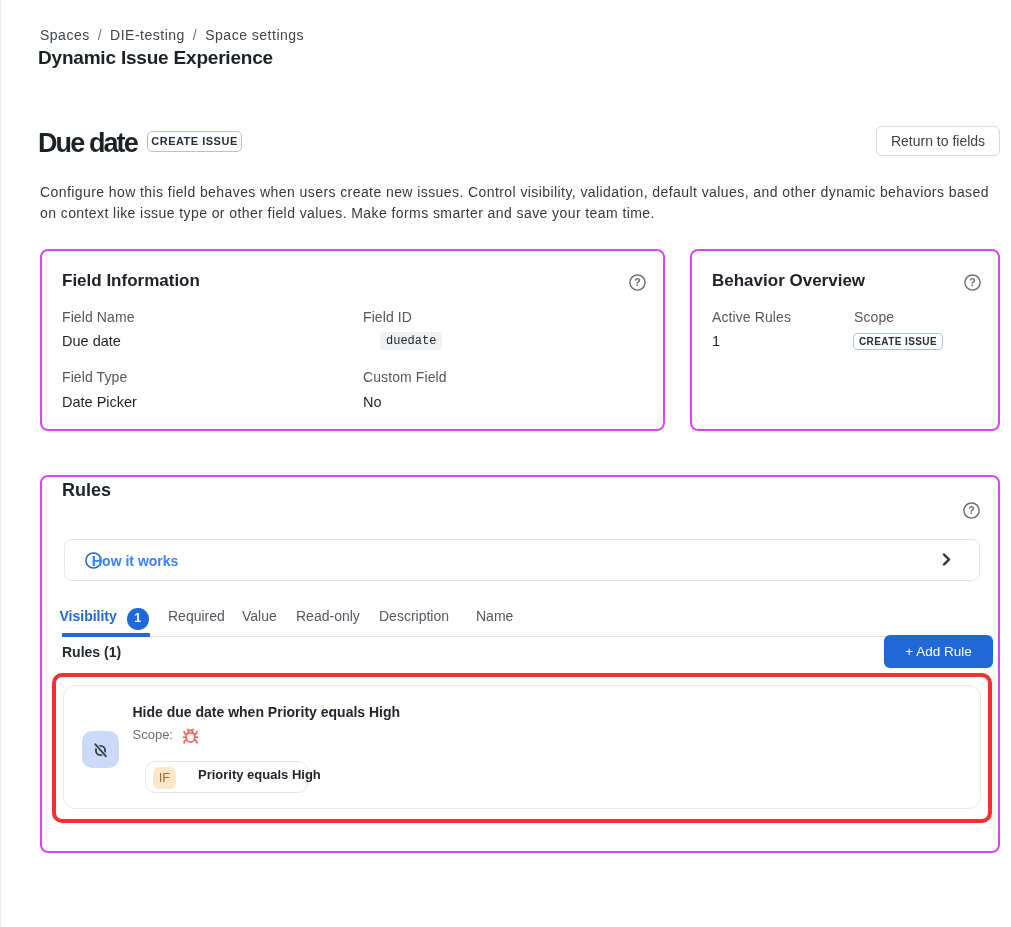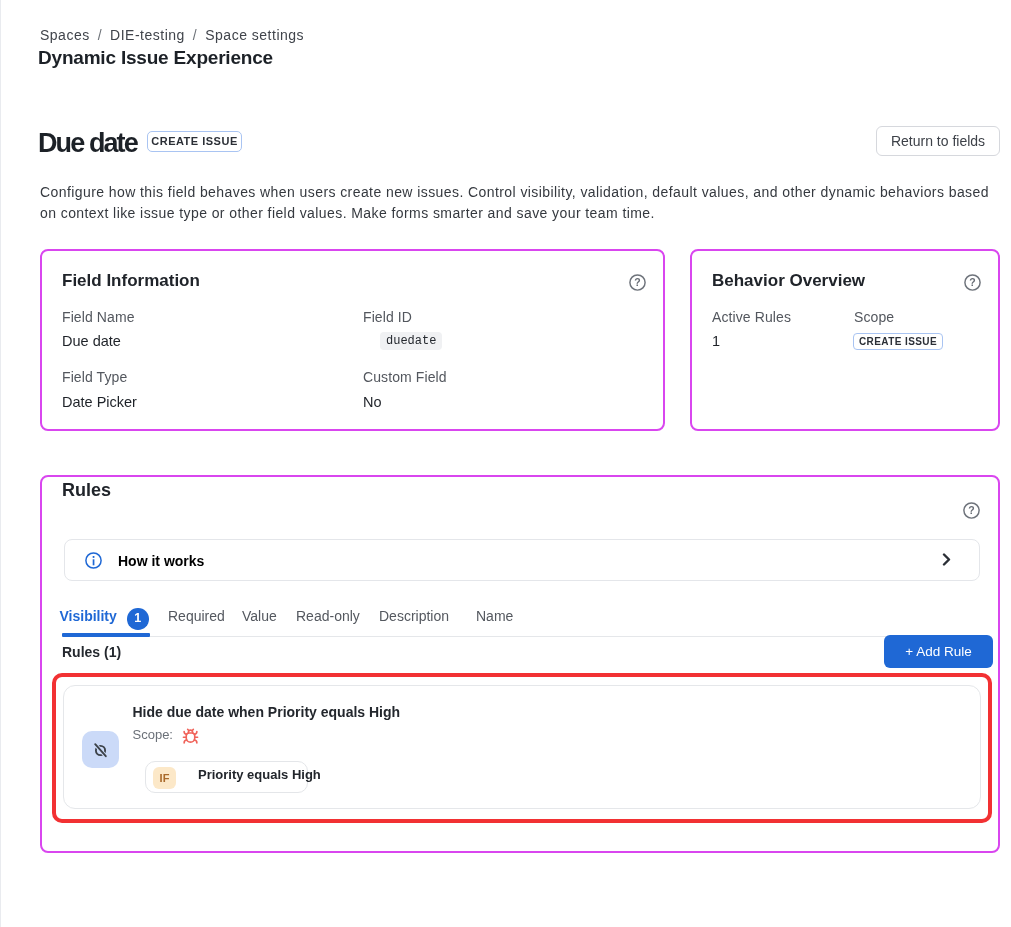--- a/index.html
+++ b/index.html
@@ -29,36 +29,36 @@
 .lbl { position:absolute; font-size:14px; color:#53575e; letter-spacing:0.1px; }
 .val { position:absolute; font-size:14.5px; font-weight:500; color:#1e2228; }
 .chip-mono { position:absolute; background:#f0f1f3; border-radius:4px; font-family:"Liberation Mono", monospace; font-size:12px; color:#24282e; padding:2px 6px;margin-left:16px; }
 .badge-scope { position:absolute; left:161px; top:82px; height:17px; border:1px solid #a9c4f2; border-radius:4px; background:#fff;
   font-size:10px; font-weight:700; color:#2b2f36; letter-spacing:0.4px; line-height:15px; padding:0 5px; }
 
 
 .rules-card { left:40px; top:475px; width:960px; height:378px; }
 .rules-title { position:absolute; left:20px; top:3px; font-size:18px; font-weight:700; color:#20242a; }
 .howbar { position:absolute; left:22px; top:62px; width:916px; height:42px; border:1px solid #e4e6ea; border-radius:8px; background:#fff; }
-.howbar .txt { position:absolute; left:53px; top:13px; font-size:14px; font-weight:700; color:#000000; }
+.howbar .txt { position:absolute; left:27px; top:13px; font-size:14px; font-weight:700; color:#3b82f6; }
 .tabs-line { position:absolute; left:22px; top:159px; width:916px; height:1px; background:#e5e7ea; }
 .tab { position:absolute; top:131px; font-size:14px; font-weight:500; color:#54585f; }
 .tab-active { color:#1f68d5; font-weight:600; }
 .tab-underline { position:absolute; left:20px; top:155.5px; width:88px; height:4px; background:#1f68d5; border-radius:1px; }
 .numbadge { position:absolute; left:85px; top:131px; width:21.5px; height:21.5px; border-radius:50%; background:#1f68d5; color:#fff; font-size:12.5px; font-weight:700; text-align:center; line-height:21.5px; }
 .rules-count { position:absolute; left:20px; top:167px; font-size:14px; font-weight:700; color:#24282e; }
 .btn-add { position:absolute; left:842px; top:158px; width:109px; height:33px; background:#1f68d5; border-radius:6px; color:#fff; font-size:13.5px; font-weight:500; text-align:center; line-height:33px; }
 .redbox { position:absolute; left:9.5px; top:196px; width:940px; height:150px; border:4px solid #f23133; border-radius:10px; }
 .rule-item { position:absolute; left:21px; top:208px; width:917.5px; height:124px; border:1px solid #e5e7ea; border-radius:12px; background:#fff; }
 .rule-icon { position:absolute; left:17.5px; top:45px; width:37px; height:37px; border-radius:10px; background:#cbdaf8; }
 .rule-title { position:absolute; left:68.5px; top:18px; font-size:14px; font-weight:600; color:#23272d; }
 .rule-scope { position:absolute; left:68.5px; top:40.5px; font-size:13px; color:#6b7078; }
 .cond-chip { position:absolute; left:81px; top:75px; width:163px; height:32px; border:1px solid #e4e6e9; border-radius:10px; background:#fff; }
 .if-badge { position:absolute; left:7px; top:5px; width:23px; height:22px; background:#fce8c8; border-radius:6px;
-  font-size:11px; font-weight:700; color:#a9692a; text-align:center; line-height:22px; }
+  font-size:13px; font-weight:400; color:#a9692a; text-align:center; line-height:22px; }
 .cond-txt { position:absolute; left:32px; top:5px; font-size:13px; font-weight:600; color:#22262c; white-space:nowrap;padding-left:20px; }
 </style>
 </head>
 <body>
 <div class="abs edge"></div>
 
 <div class="abs crumb">Spaces<span class="sep">/</span>DIE-testing<span class="sep">/</span>Space settings</div>
 <div class="abs h1">Dynamic Issue Experience</div>
 
 <div class="abs h2">Due date</div>

